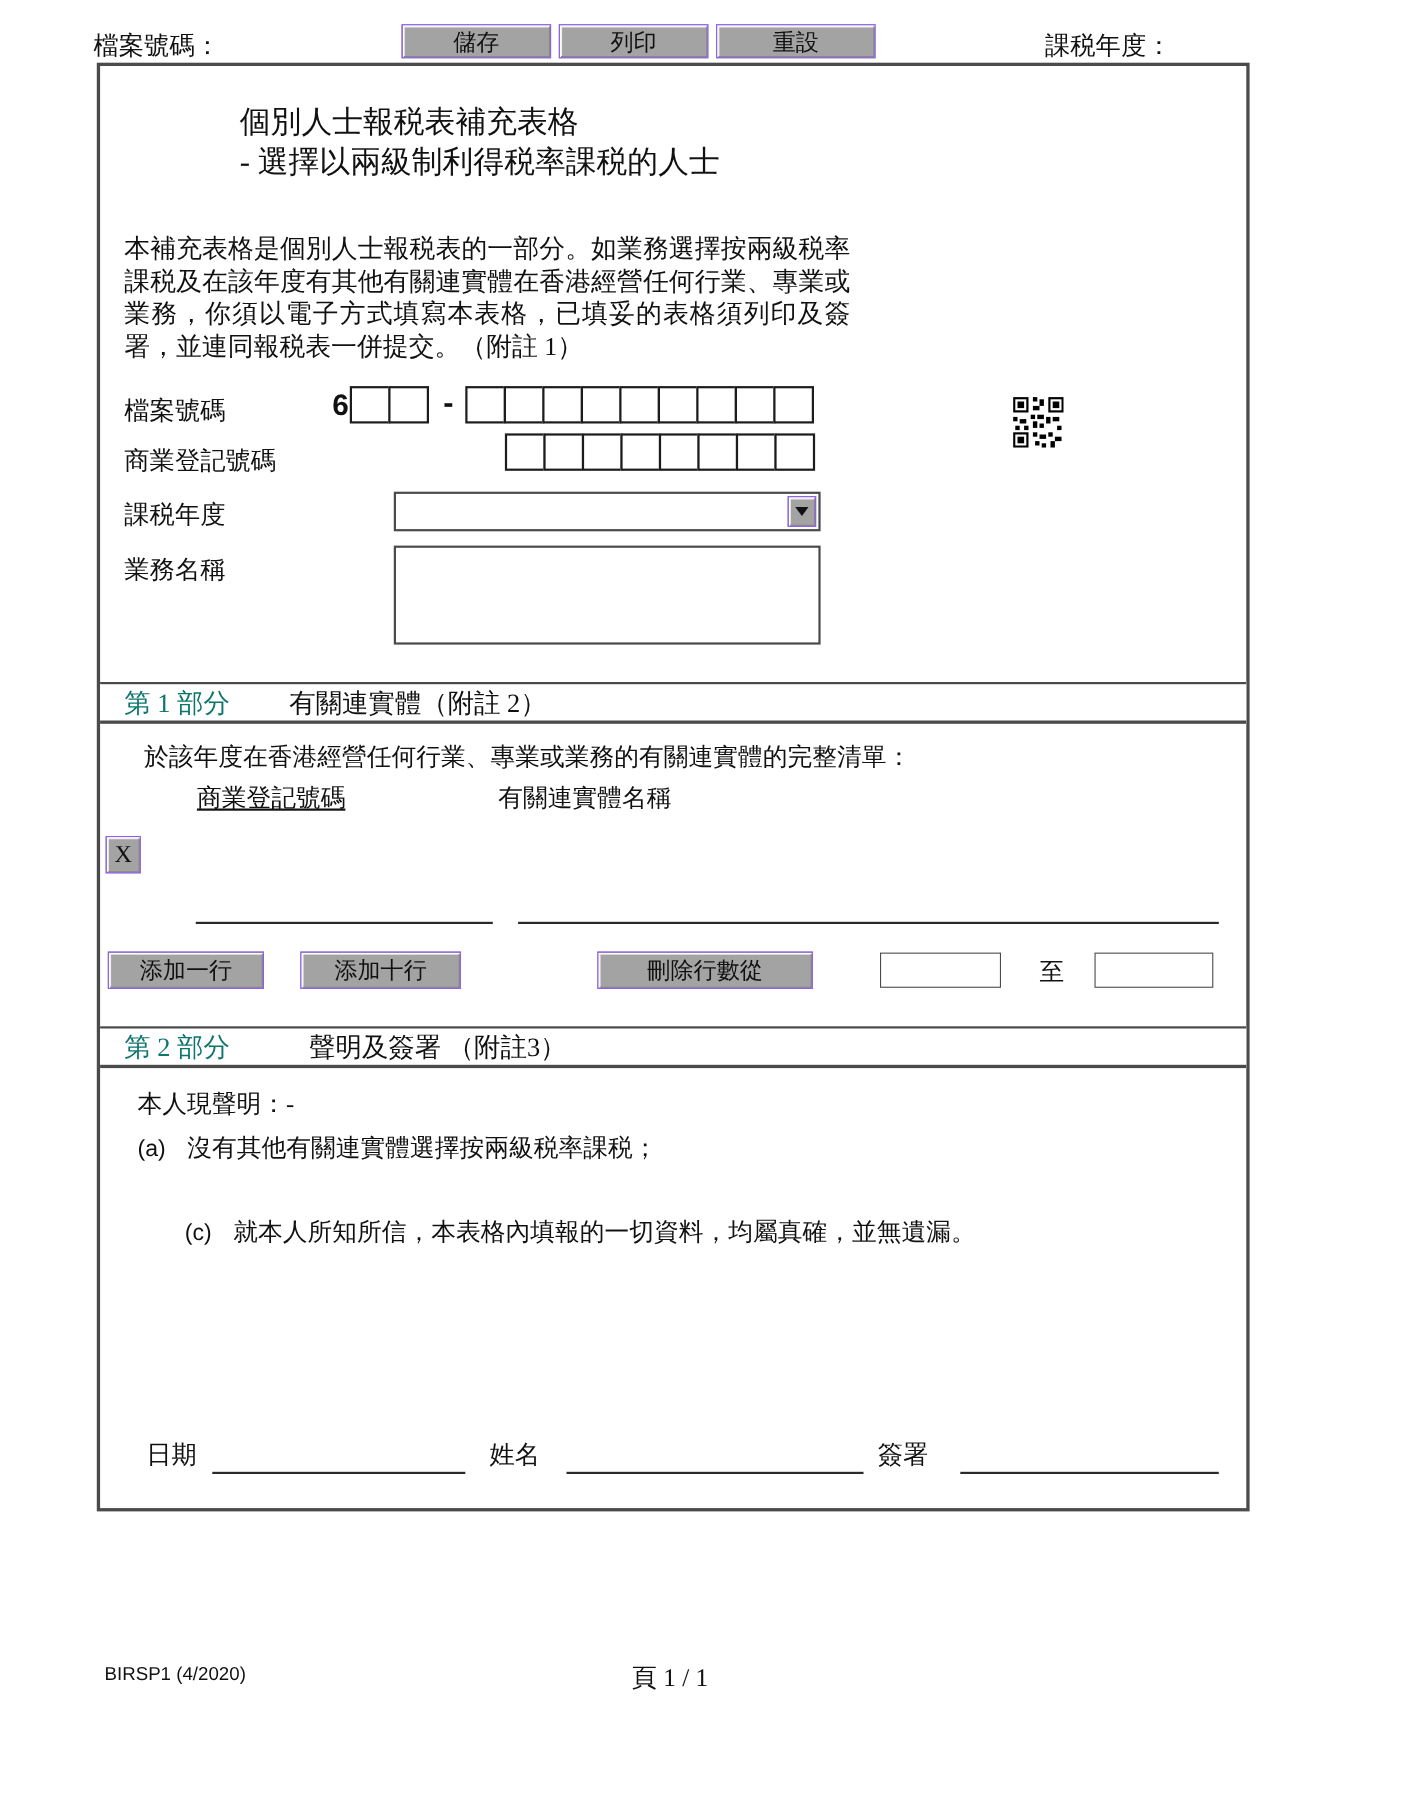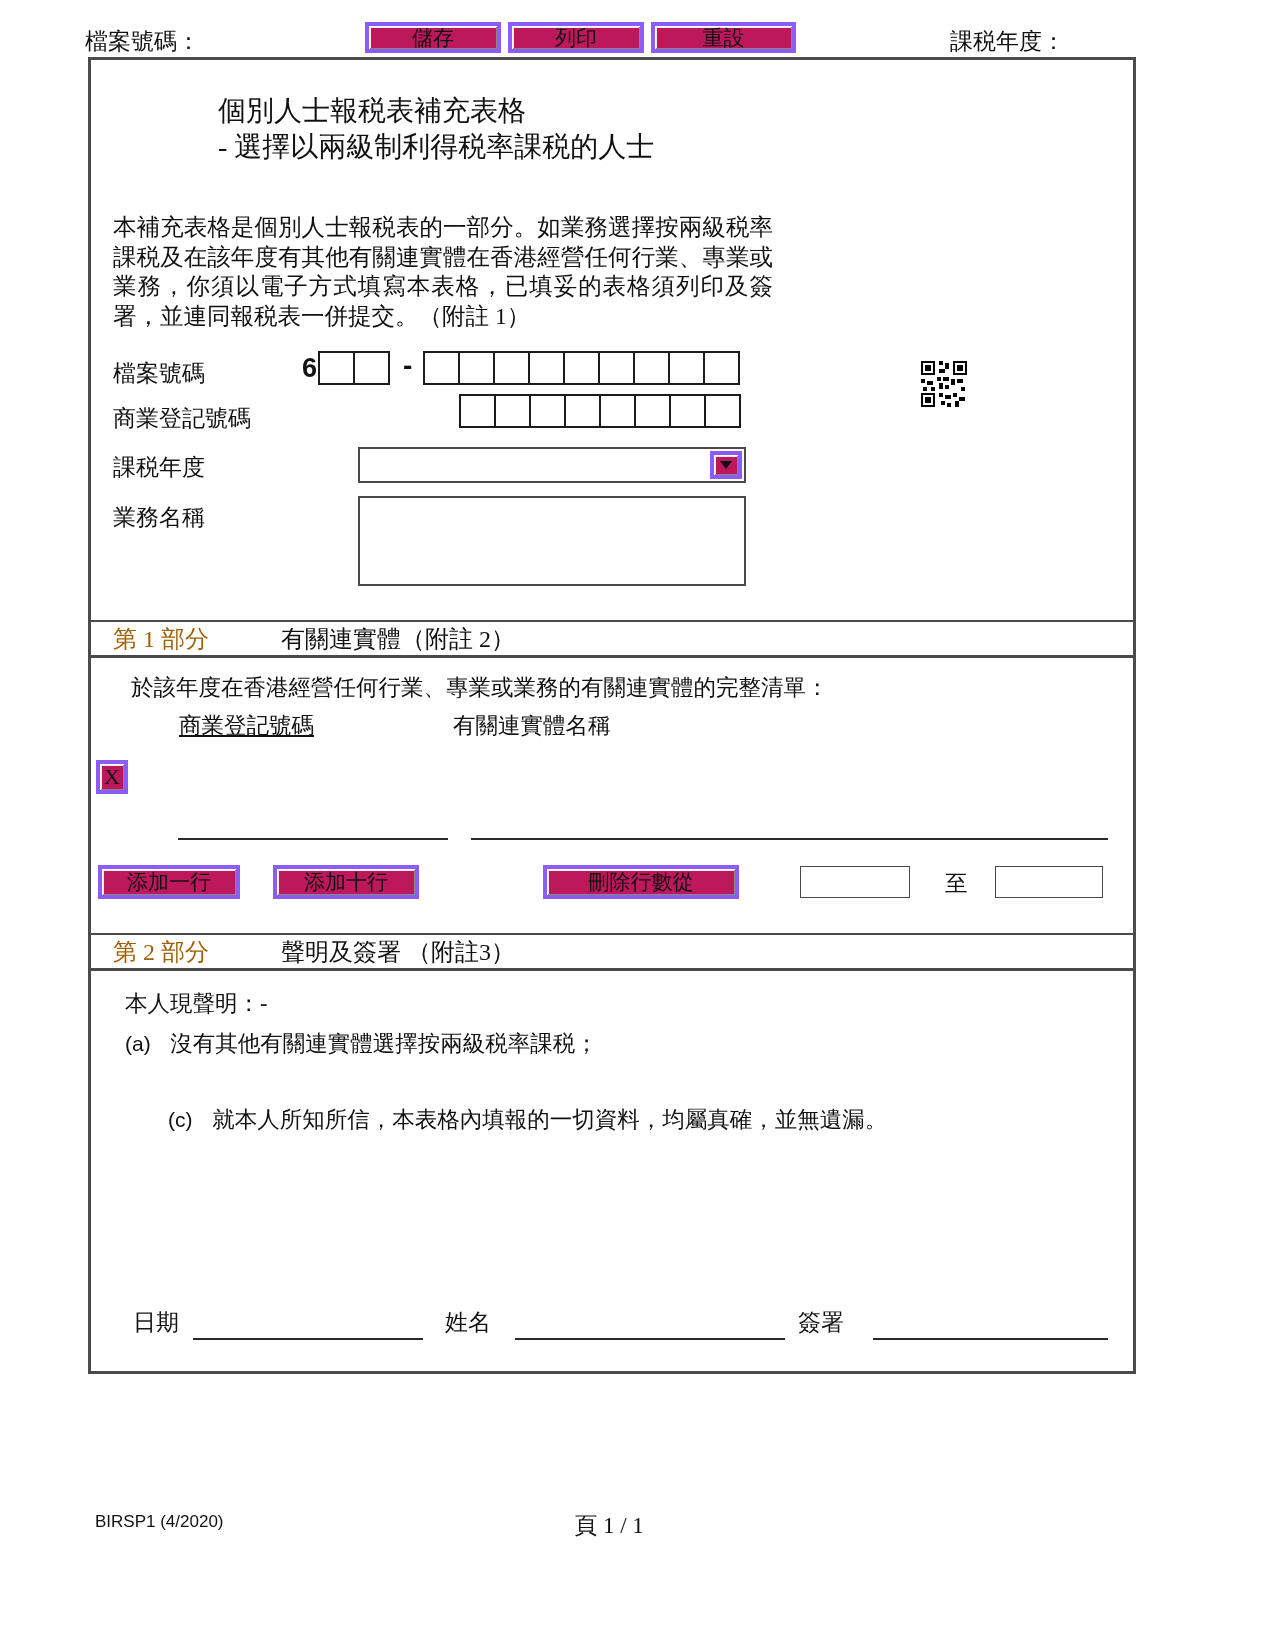--- a/index.html
+++ b/index.html
@@ -1,21 +1,21 @@
 <!DOCTYPE html>
 <html><head>
 <meta charset="utf-8">
 <style>
   html,body{margin:0;padding:0;background:#fff;}
   #page{position:relative;width:1275px;height:1650px;background:#ffffff;overflow:hidden;
         font-family:"Liberation Serif","DejaVu Serif",serif;color:#111;}
   .abs{position:absolute;}
   .sans{font-family:"Liberation Sans","DejaVu Sans",sans-serif;}
-  .red{color:#a16207;}
-  .btn3d{background:#be185d;border:4px solid #8b5cf6;
+  .red{color:#0f766e;}
+  .btn3d{background:#a3a3a3;border:1px solid #8b5cf6;
          box-shadow:inset 1px 1px 0 #ffffff, inset -1px -1px 0 #8a877d, inset 2px 2px 0 #efede7;
          display:flex;align-items:center;justify-content:center;
          font-family:"Liberation Serif","DejaVu Serif",serif;font-size:21px;color:#111;cursor:pointer;}
   .mainbox{border:3px solid #4b4b4b;background:#fff;}
   .cellrow{display:flex;}
   .cell{width:37px;height:34px;background:#fff;border:2px solid #1c1c1c;margin-left:-2px;box-sizing:border-box;}
   .cell:first-child{margin-left:0;}
   .band{border-top:2px solid #4a4a4a;border-bottom:3px solid #4a4a4a;background:#fff;
         display:flex;align-items:center;}
   .fieldline{border-bottom:2px solid #2a2a2a;}
@@ -115,21 +115,21 @@
       <div class="combo-arrow btn3d">
         <div class="tri"></div>
       </div>
     </div>
 
     <div class="abs label" style="left:22px;top:442px;">業務名稱</div>
     <div class="abs inputbox" style="left:267px;top:436px;width:388px;height:90px;"></div>
 
     <div class="abs band" style="left:0;right:0;top:560px;height:33px;">
       <span class="red" style="font-size:24px;margin-left:22px;">第 1 部分</span>
-      <span style="font-size:24px;margin-left:72px;text-align:right;">有關連實體（附註 2）</span>
+      <span style="font-size:24px;margin-left:54px;text-align:right;">有關連實體（附註 2）</span>
     </div>
 
     <div class="abs" style="left:40px;top:612px;font-size:22.5px;">於該年度在香港經營任何行業、專業或業務的有關連實體的完整清單：</div>
 
     <div class="abs" style="left:88px;top:650px;font-size:22.5px;text-decoration:underline;">商業登記號碼</div>
     <div class="abs" style="left:362px;top:650px;font-size:22.5px;">有關連實體名稱</div>
 
     <button class="abs btn3d" style="left:5px;top:700px;width:32px;height:34px;font-size:22px;">X</button>
     <div class="abs fieldline" style="left:87px;top:752px;width:270px;height:26px;"></div>
     <div class="abs fieldline" style="left:380px;top:752px;width:637px;height:26px;"></div>

